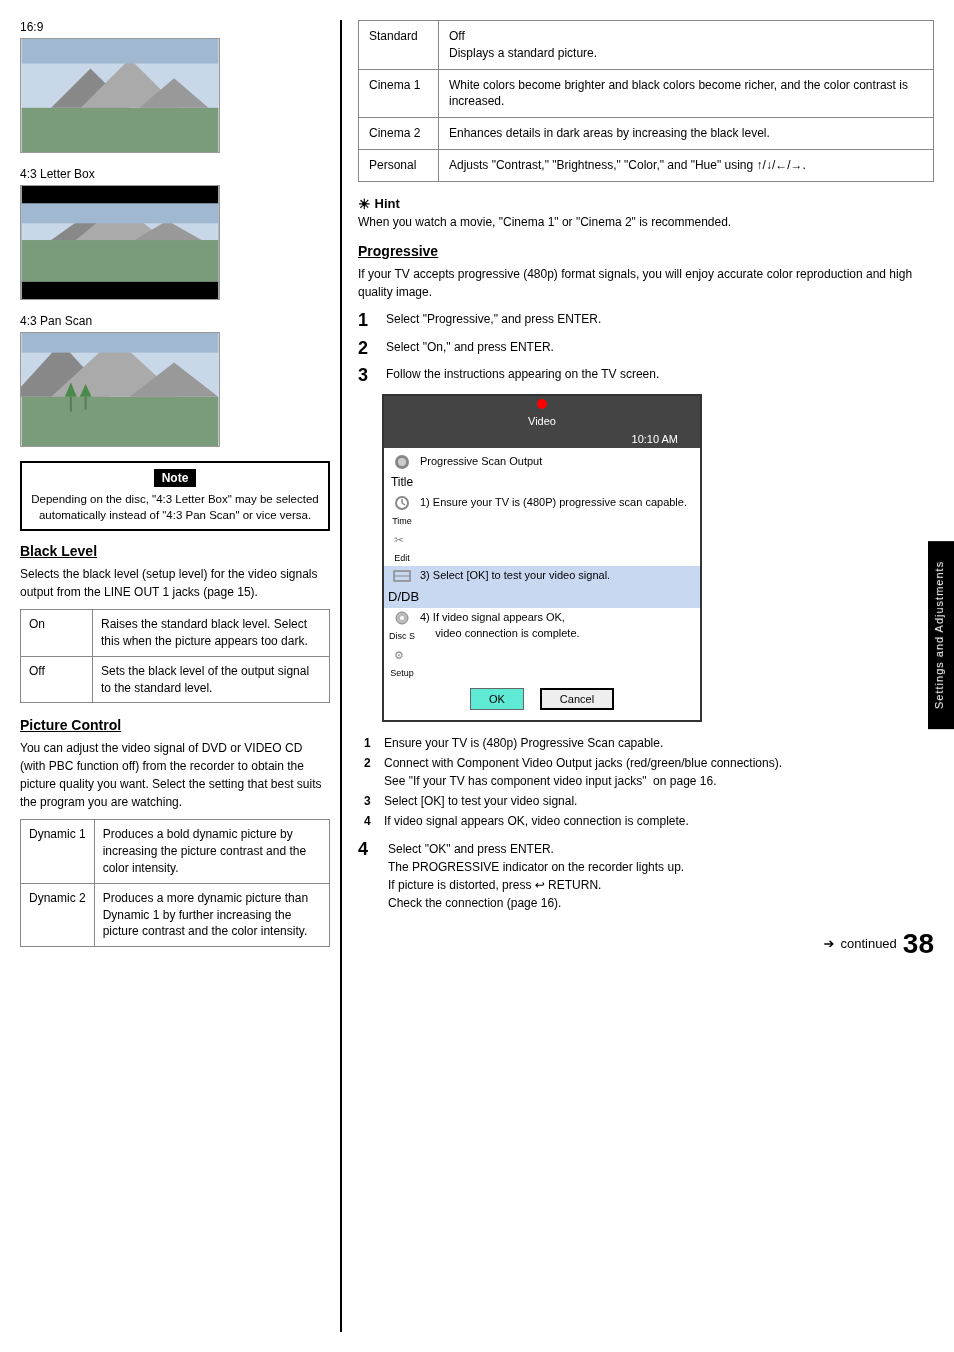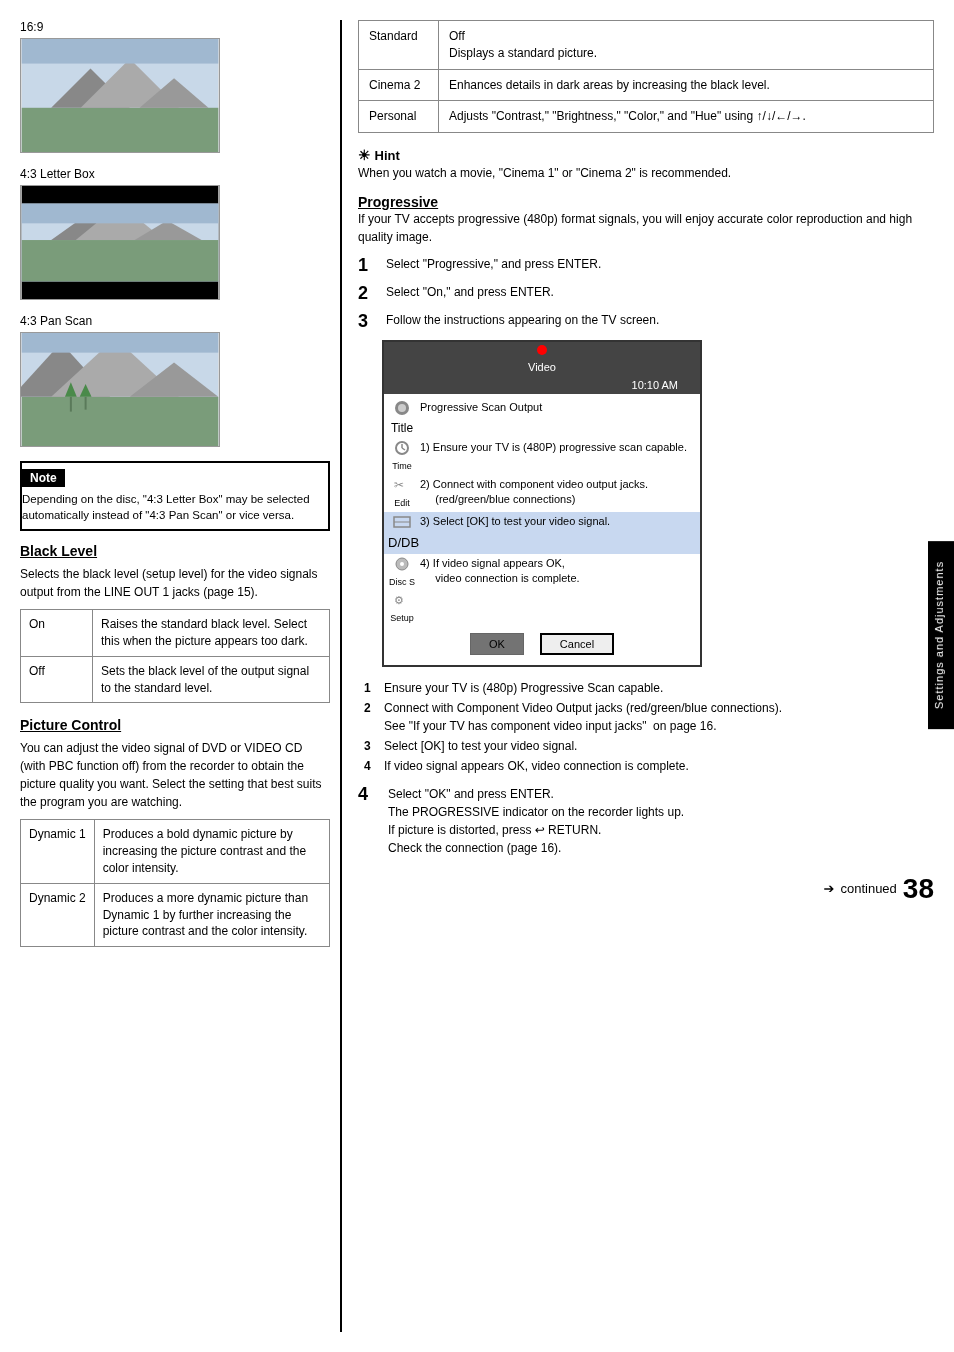--- a/index.html
+++ b/index.html
@@ -59,20 +59,21 @@
     
     .mountain-svg {
       width: 100%;
       height: 100%;
     }
     
     .note-box {
       border: 2px solid #000;
       padding: 6px 0;
       margin-bottom: 12px;
+      text-align: center;
     }
     .note-title {
       background: #000;
       color: #fff;
       font-weight: bold;
       font-size: 12px;
       display: inline-block;
       padding: 2px 8px;
       margin-bottom: 4px;
     }
@@ -141,20 +142,21 @@
       margin-bottom: 3px;
     }
     .hint-icon {
       font-size: 14px;
     }
     
     .progressive-heading {
       font-weight: bold;
       font-size: 14px;
       text-decoration: underline;
+      margin-bottom: 6px;
     }
     .prog-text {
       font-size: 12px;
       line-height: 1.5;
       margin-bottom: 10px;
     }
     .step-item {
       display: flex;
       gap: 6px;
       margin-bottom: 8px;
@@ -222,21 +224,21 @@
     .dvd-btn-row {
       display: flex;
       justify-content: center;
       gap: 16px;
       padding: 6px;
     }
     .dvd-btn {
       border: 1px solid #666;
       padding: 3px 18px;
       font-size: 11px;
-      background: #737373;
+      background: #5eead4;
       cursor: pointer;
     }
     .dvd-btn-selected {
       border: 2px solid #000;
       background: #eee;
     }
     
     .sub-steps {
       margin-left: 6px;
       margin-bottom: 8px;
@@ -378,20 +380,24 @@
 
   <div class="right-col">
 
     <table class="cinema-table">
       <tbody>
           <tr>
         <td>Standard</td>
         <td>Off<br>Displays a standard picture.</td>
       </tr>
       <tr>
+        <td>Cinema 1</td>
+        <td>White colors become brighter and black colors become richer, and the color contrast is increased.</td>
+      </tr>
+      <tr>
         <td>Cinema 2</td>
         <td>Enhances details in dark areas by increasing the black level.</td>
       </tr>
       <tr>
         <td>Personal</td>
         <td>Adjusts "Contrast," "Brightness," "Color," and "Hue" using ↑/↓/←/→.</td>
       </tr>
     </tbody>
       </table>
 
@@ -447,21 +453,20 @@
           </div>
           <div class="dvd-row-content">1)  Ensure your TV is (480P) progressive scan capable.</div>
         </div>
         <div class="dvd-row">
           <div class="dvd-row-icon">
             <svg width="20" height="16" viewBox="0 0 20 16">
                 <text x="2" y="12" font-size="12" fill="#888">✂</text>
               </svg>
             <div style="font-size:9px">Edit</div>
           </div>
-          <div class="dvd-row-content">2)  Connect with component video output jacks.<br>&nbsp;&nbsp;&nbsp;&nbsp;&nbsp;(red/green/blue connections)</div>
         </div>
         <div class="dvd-row dvd-row-selected">
           <div class="dvd-row-icon">
             <svg width="20" height="16" viewBox="0 0 20 16">
                 <rect x="2" y="3" width="16" height="10" fill="none" stroke="#888" stroke-width="1.5"></rect>
                 <line x1="2" y1="8" x2="18" y2="8" stroke="#888" stroke-width="1"></line>
               </svg>
             <div style="font-size:13px">D/DB</div>
           </div>
           <div class="dvd-row-content">3)  Select [OK] to test your video signal.</div>

